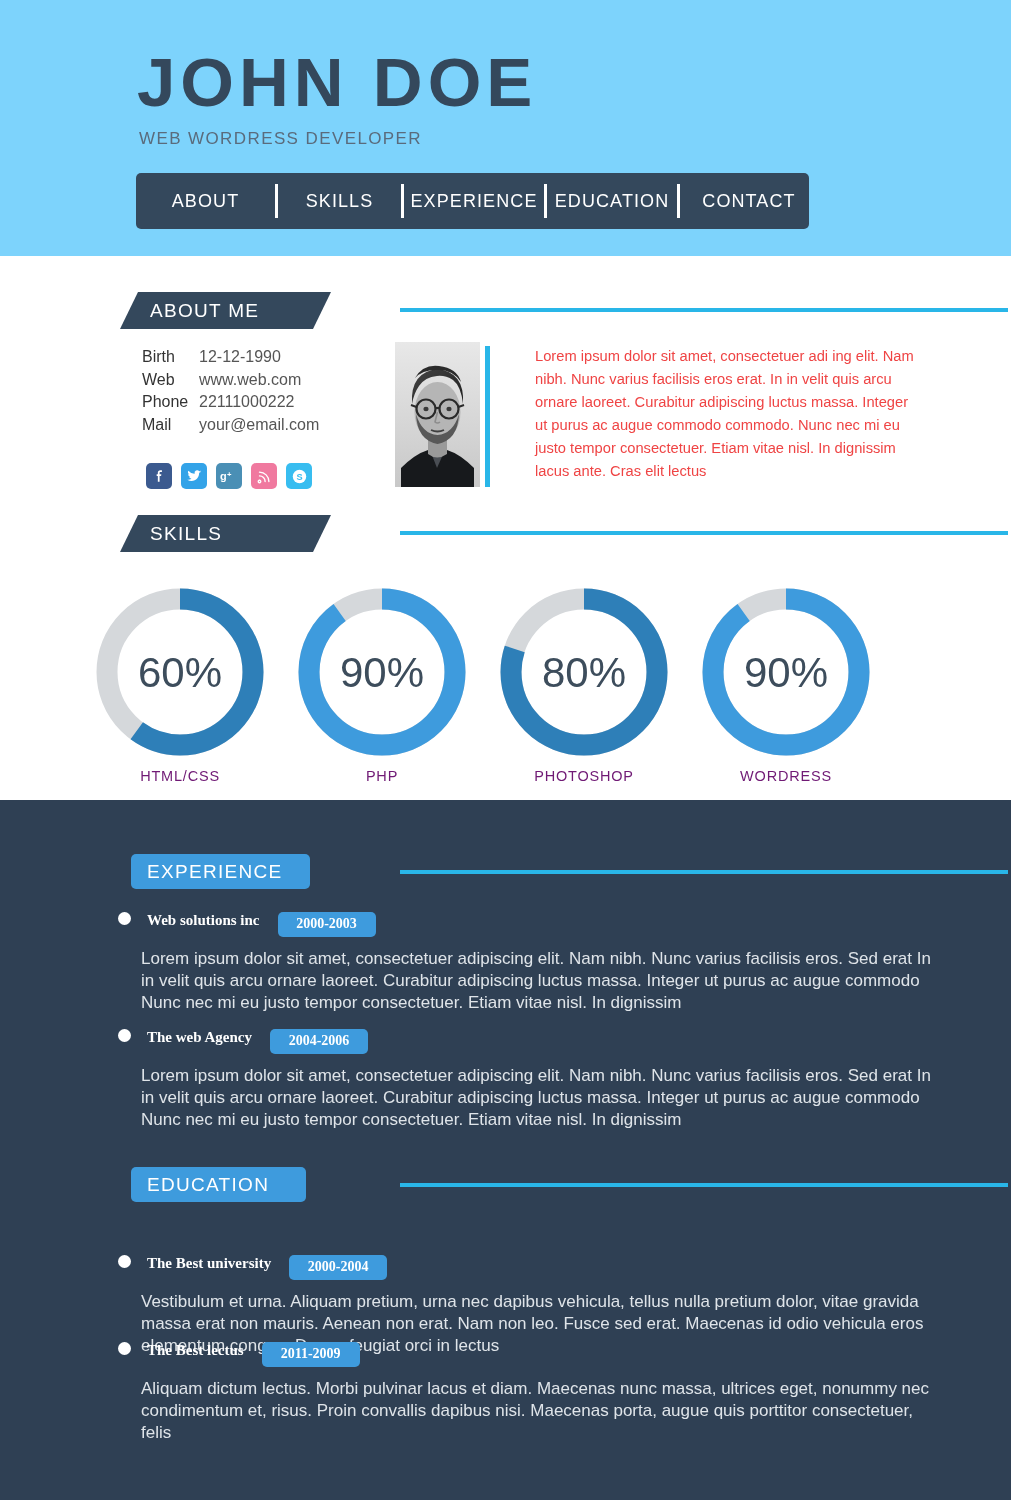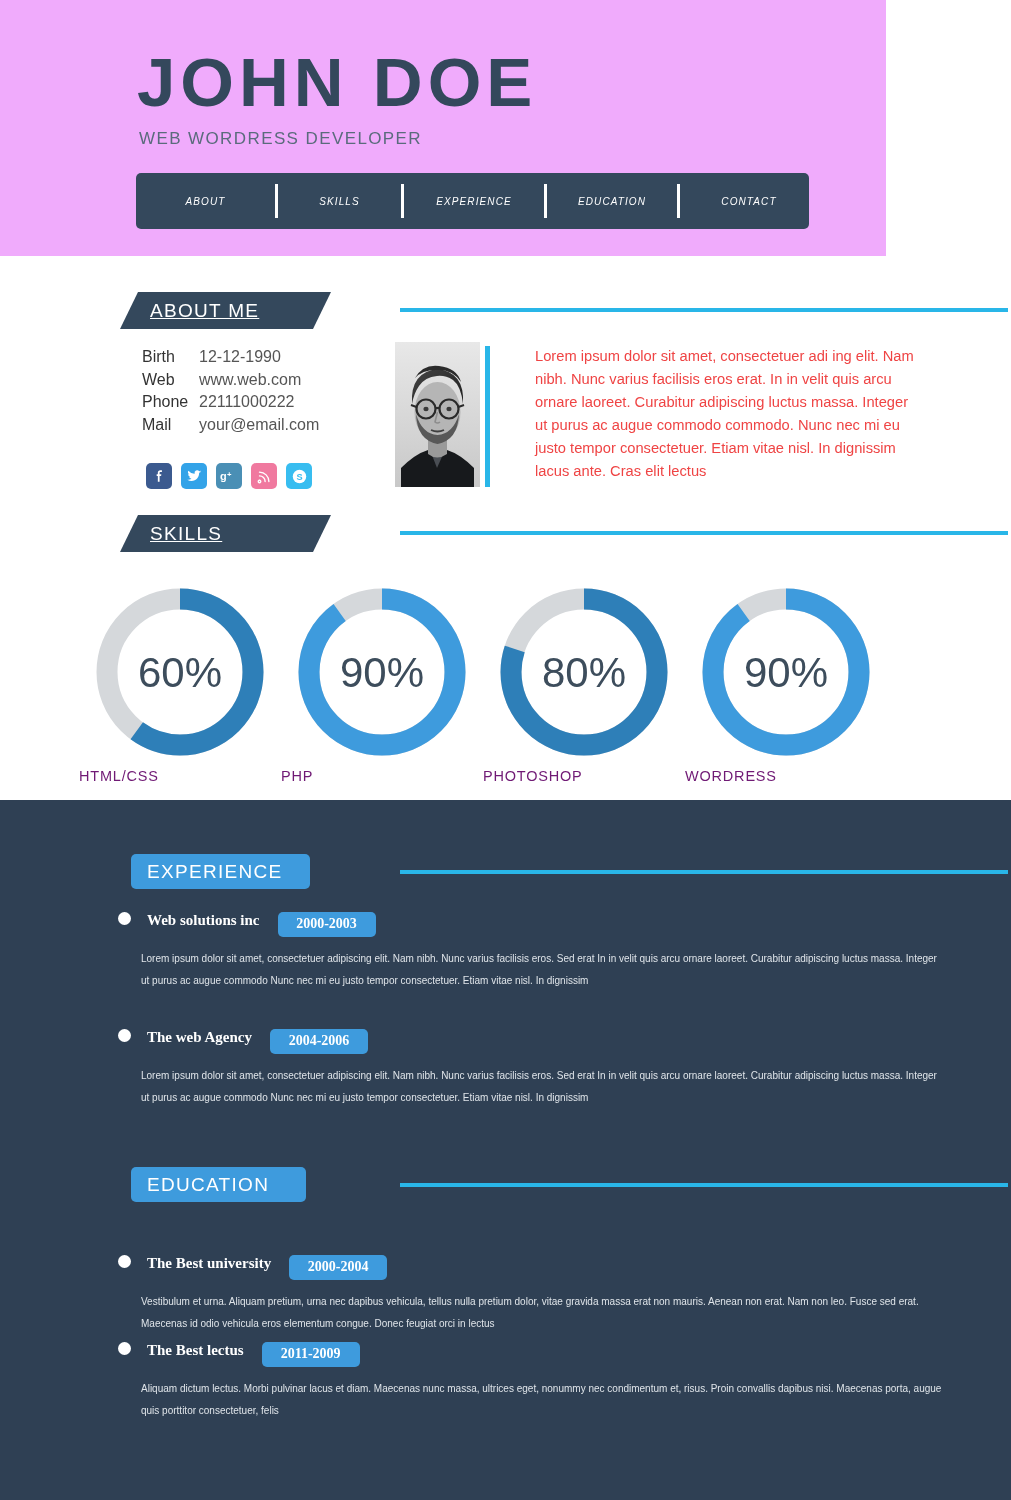--- a/index.html
+++ b/index.html
@@ -15,23 +15,23 @@
   .page {
     position: relative;
     width: 1011px;
     height: 1500px;
   }
 
   
   .header {
     position: absolute;
     top: 0; left: 0;
-    width: 886px;
+    width: 1011px;
     height: 256px;
-    background: #f0abfc;
+    background: #7dd3fc;
   }
   .name-title {
     position: absolute;
     left: 137px;
     top: 48px;
     font-size: 69px;
     font-weight: bold;
     letter-spacing: 5px;
     color: #34485c;
     line-height: 1;
@@ -53,25 +53,24 @@
     width: 673px;
     height: 56px;
     background: #34485c;
     border-radius: 5px;
     display: flex;
     align-items: center;
   }
   .nav-item {
     flex: 0 0 auto;
     color: #ffffff;
-    font-size: 10px;
+    font-size: 18px;
     letter-spacing: 1.1px;
     text-align: center;
     white-space: nowrap;
-    font-style: italic;
   }
   .nav-item.n0 { width: 139px; }
   .nav-item.n1 { width: 123px; }
   .nav-item.n2 { width: 140px; }
   .nav-item.n3 { width: 130px; }
   .nav-item.n4 { width: 138px; }
   .nav-sep {
     flex: 0 0 auto;
     width: 3px;
     height: 34px;
@@ -114,21 +113,20 @@
     border-color: #34485c transparent transparent transparent;
   }
   .banner-dark span {
     color: #ffffff;
     font-size: 19px;
     letter-spacing: 1.3px;
     padding-left: 12px;
     white-space: nowrap;
     position: relative;
     z-index: 2;
-    text-decoration: underline;
   }
   .banner-about { left: 138px; top: 292px; width: 175px; }
   .banner-skills { left: 138px; top: 515px; width: 175px; }
 
   .cyan-rule {
     position: absolute;
     height: 4px;
     background: #29b6e8;
   }
   .rule-about { left: 400px; top: 308px; width: 608px; }
@@ -206,21 +204,21 @@
   .donuts {
     position: absolute;
     left: 0;
     top: 588px;
     width: 1011px;
     display: flex;
   }
   .donut-cell {
     width: 202px;
     margin-left: 0;
-    text-align: left;
+    text-align: center;
   }
   .donut-cell.c0 { margin-left: 79px; }
   .donut-cell.c1 { margin-left: 0px; }
   .donut-cell.c2 { margin-left: 0px; }
   .donut-cell.c3 { margin-left: 0px; }
   .donut-svg { display: block; margin: 0 auto; }
   .donut-label {
     margin-top: 12px;
     font-size: 14.5px;
     letter-spacing: 0.8px;
@@ -289,21 +287,21 @@
     font-size: 14px;
     font-weight: bold;
     border-radius: 5px;
     padding: 4px 14px 5px 14px;
     white-space: nowrap;
   }
   .entry-body {
     margin-top: 10px;
     margin-left: 23px;
     width: 805px;
-    font-size: 10px;
+    font-size: 17px;
     line-height: 22px;
     color: #dfe4e9;
   }
 
   .e0 { top: 912px; }
   .e1 { top: 1029px; }
   .d0 { top: 1255px; }
   .d1 { top: 1342px; }
 
   .pill-wide { min-width: 98px; text-align: center; }

